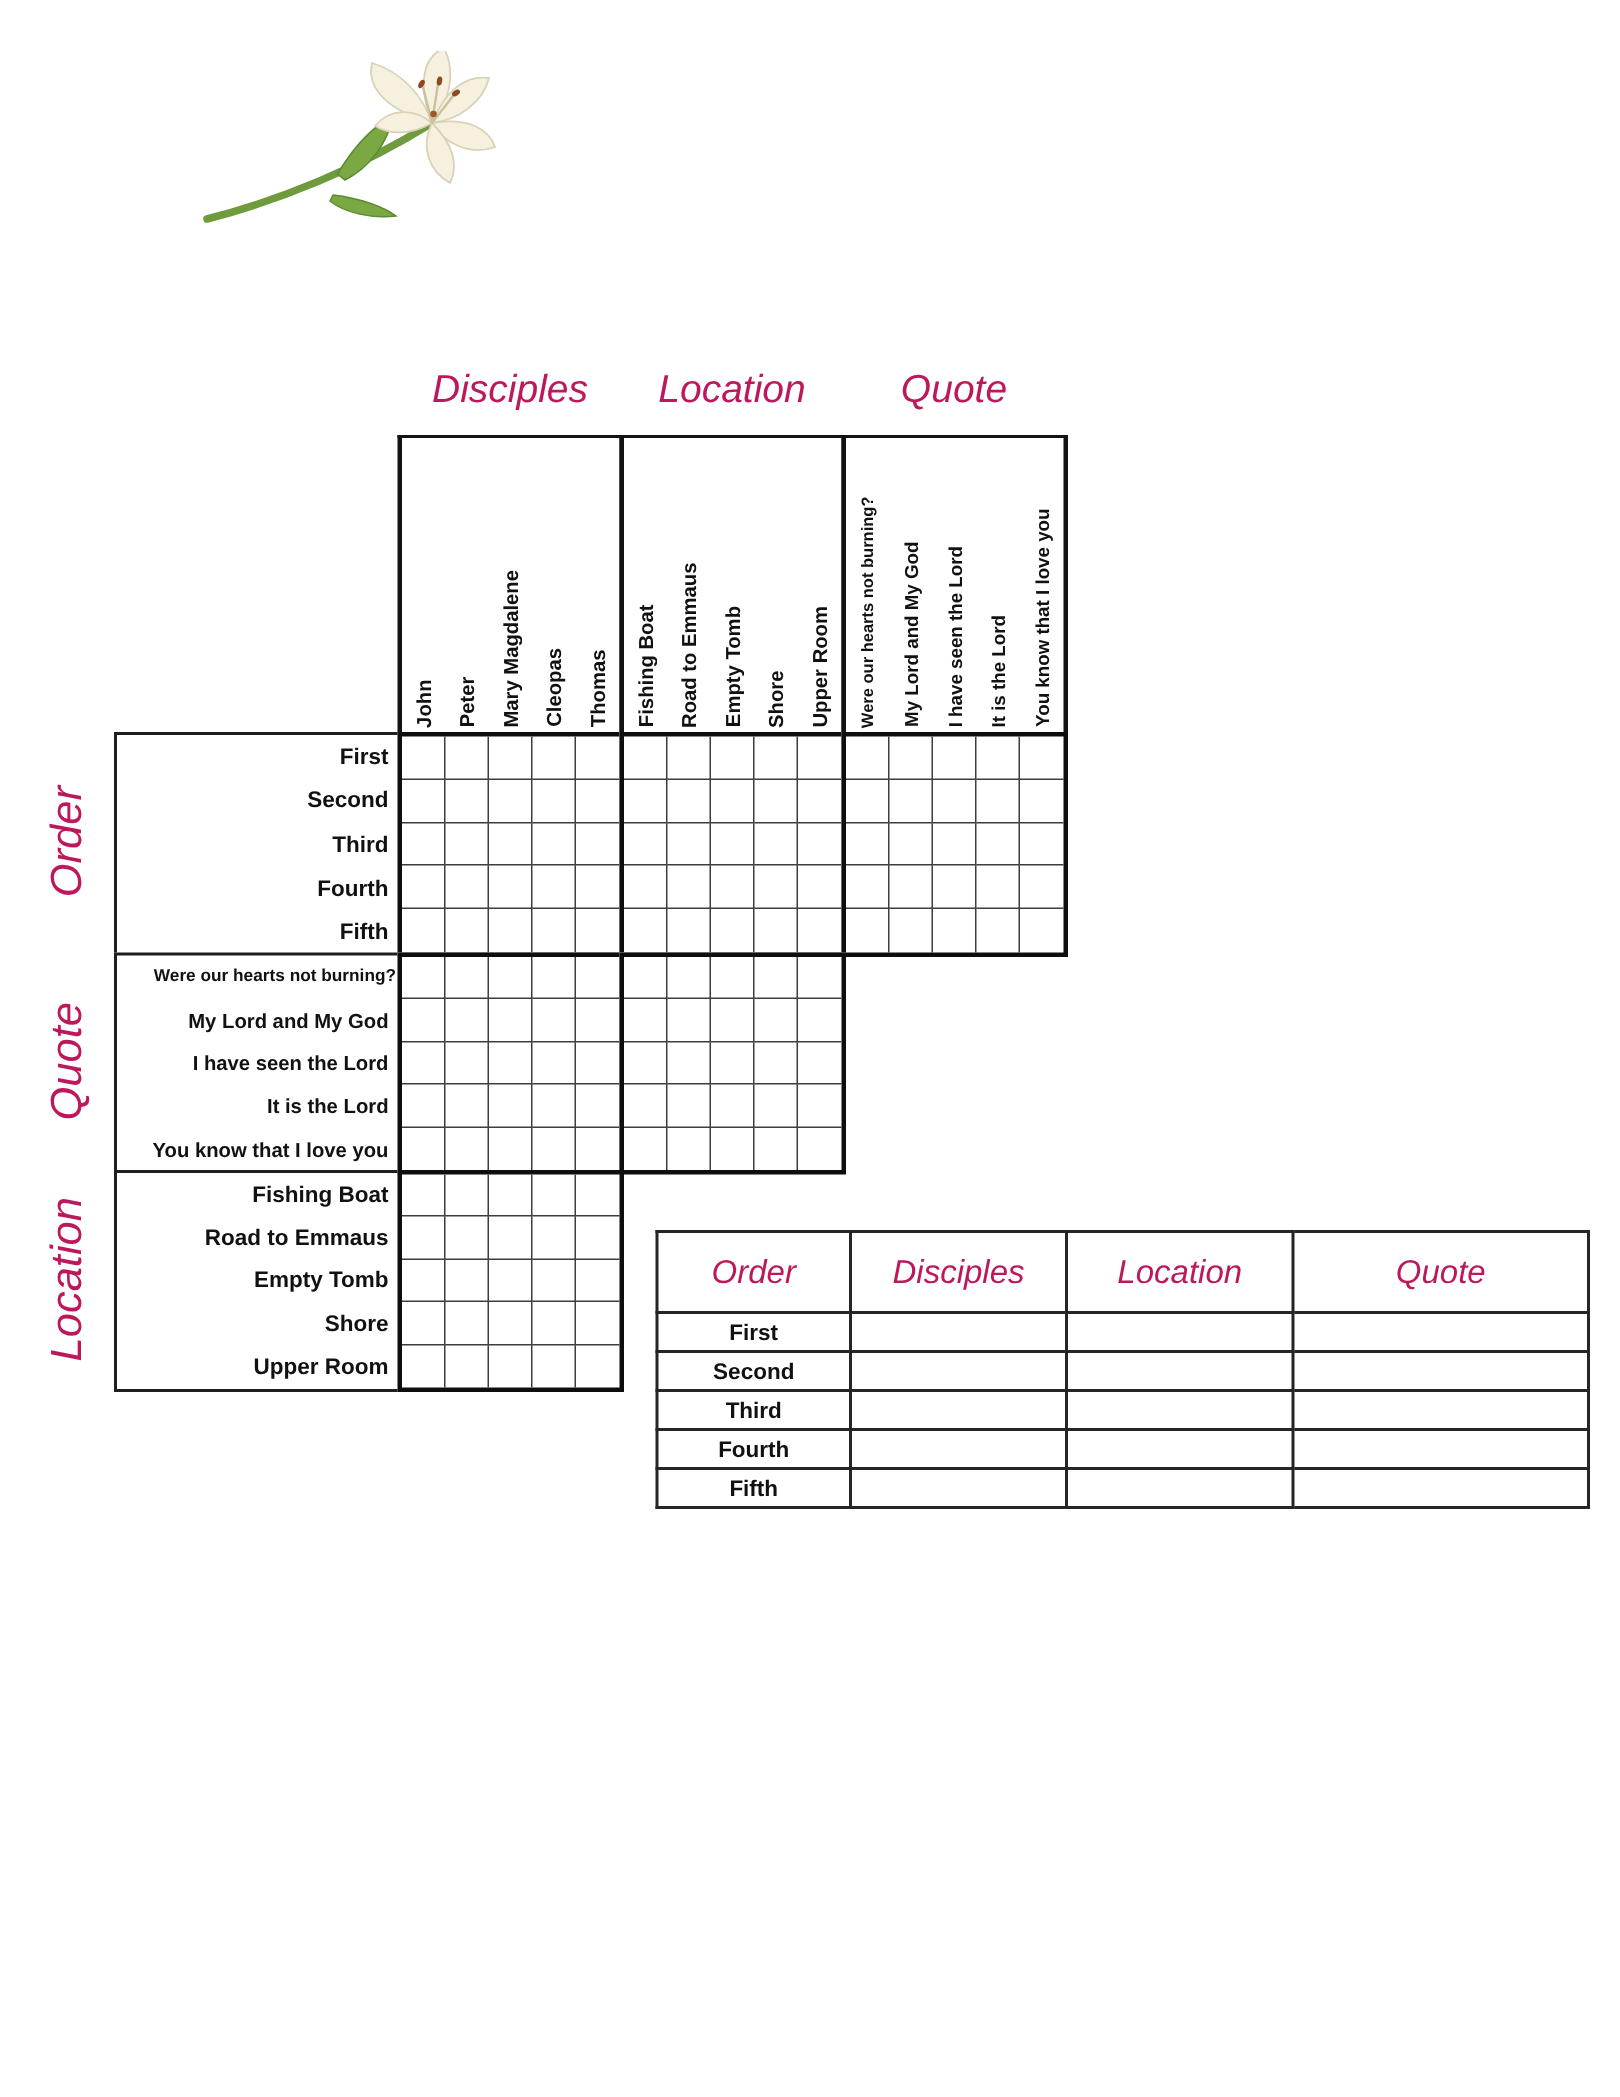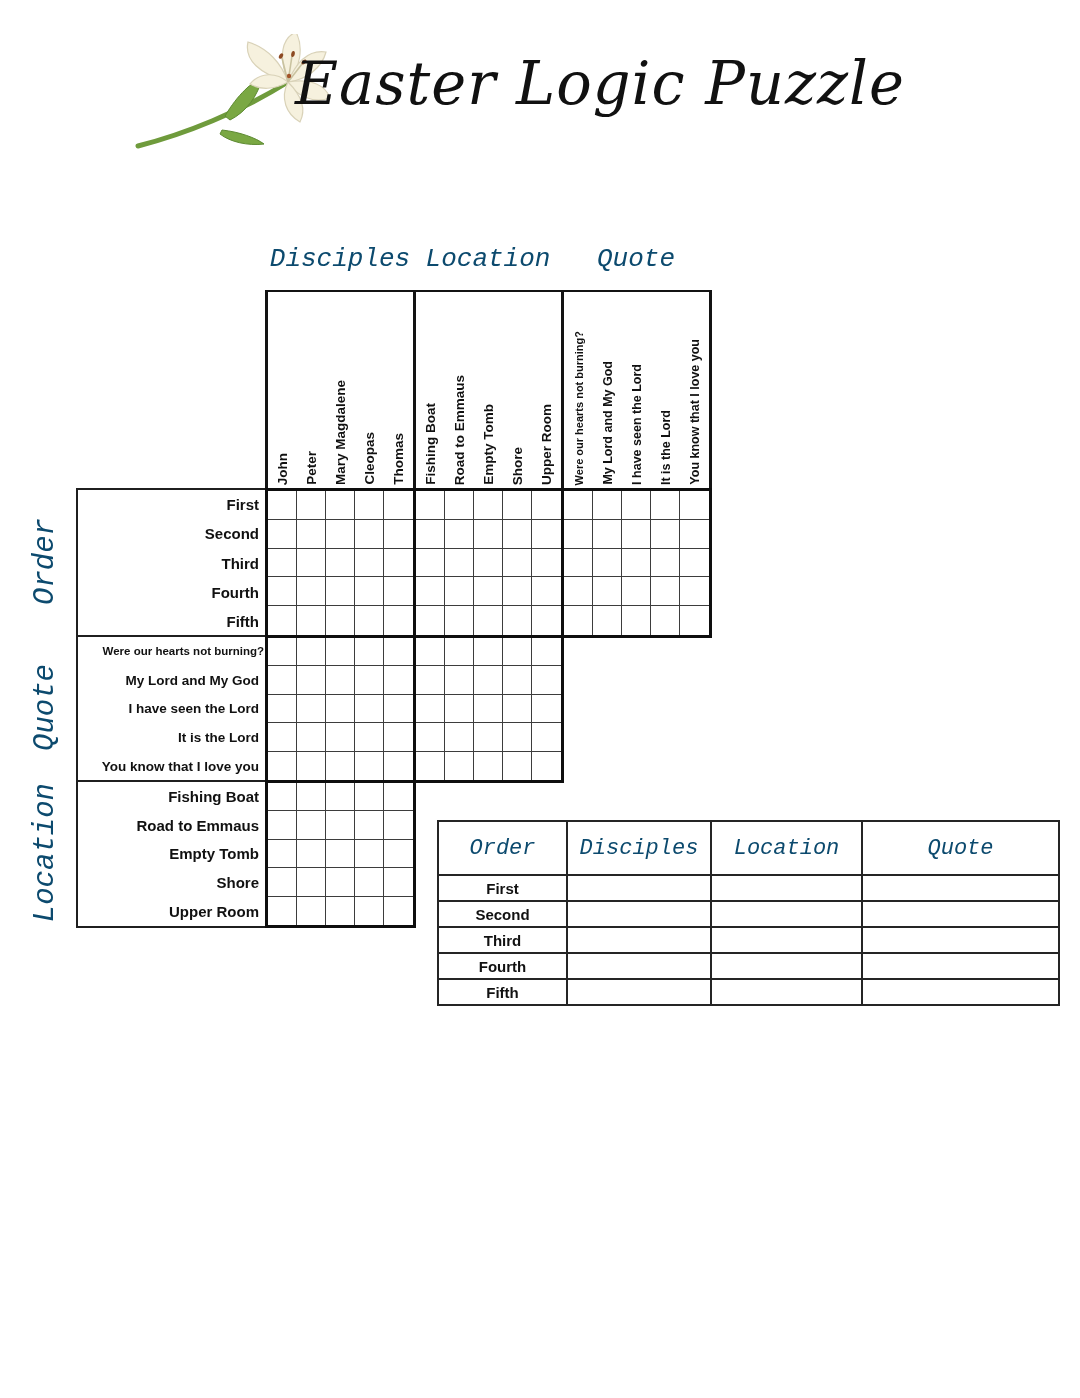--- a/index.html
+++ b/index.html
@@ -18,21 +18,21 @@
     font-family:"DejaVu Serif",serif;font-style:italic;
     font-size:59px;line-height:1.3;color:#111;
     white-space:nowrap;letter-spacing:1px;
   }
   
   .instructions{
     position:absolute;left:25px;top:168px;width:1030px;
     font-size:17.5px;line-height:28px;color:#2b2b2b;
   }
   
-  .script{font-family:Liberation Mono, monospace;font-style:italic;color:#0c4a6e;}
+  .script{font-family:Liberation Sans, sans-serif;font-style:italic;color:#be185d;}
   .cat-top{position:absolute;top:244px;width:150px;text-align:center;font-size:26px;}
   .cat-top.d{left:265px;} .cat-top.l{left:413px;} .cat-top.q{left:561px;}
   .cat-side{position:absolute;left:22px;width:46px;display:flex;align-items:center;justify-content:center;}
   .cat-side span{writing-mode:vertical-rl;transform:rotate(180deg);font-size:29px;white-space:nowrap;}
   .cat-side.order{top:488px;height:147px;}
   .cat-side.quote{top:635px;height:145px;}
   .cat-side.location{top:780px;height:145px;}
   
   .hblock{
     position:absolute;top:290px;height:201px;box-sizing:border-box;
@@ -109,21 +109,20 @@
           <path d="M0 0 L 14 -18"></path>
       </g>
       <g fill="#8d4a22">
         <ellipse cx="-7" cy="-26" rx="3" ry="1.8" transform="rotate(-60 -7 -26)"></ellipse>
         <ellipse cx="5" cy="-28" rx="3" ry="1.8" transform="rotate(-80 5 -28)"></ellipse>
         <ellipse cx="16" cy="-20" rx="3" ry="1.8" transform="rotate(-35 16 -20)"></ellipse>
         <circle cx="1" cy="-6" r="2.2" fill="#a3542a"></circle>
       </g>
     </g>
   </svg>
-  <div class="title">Easter Logic Puzzle</div>
 
 
   <div class="cat-top script d">Disciples</div>
   <div class="cat-top script l">Location</div>
   <div class="cat-top script q">Quote</div>
 
   <div class="hblock d">
     <div class="hcell">
         <span>John</span>
       </div>

